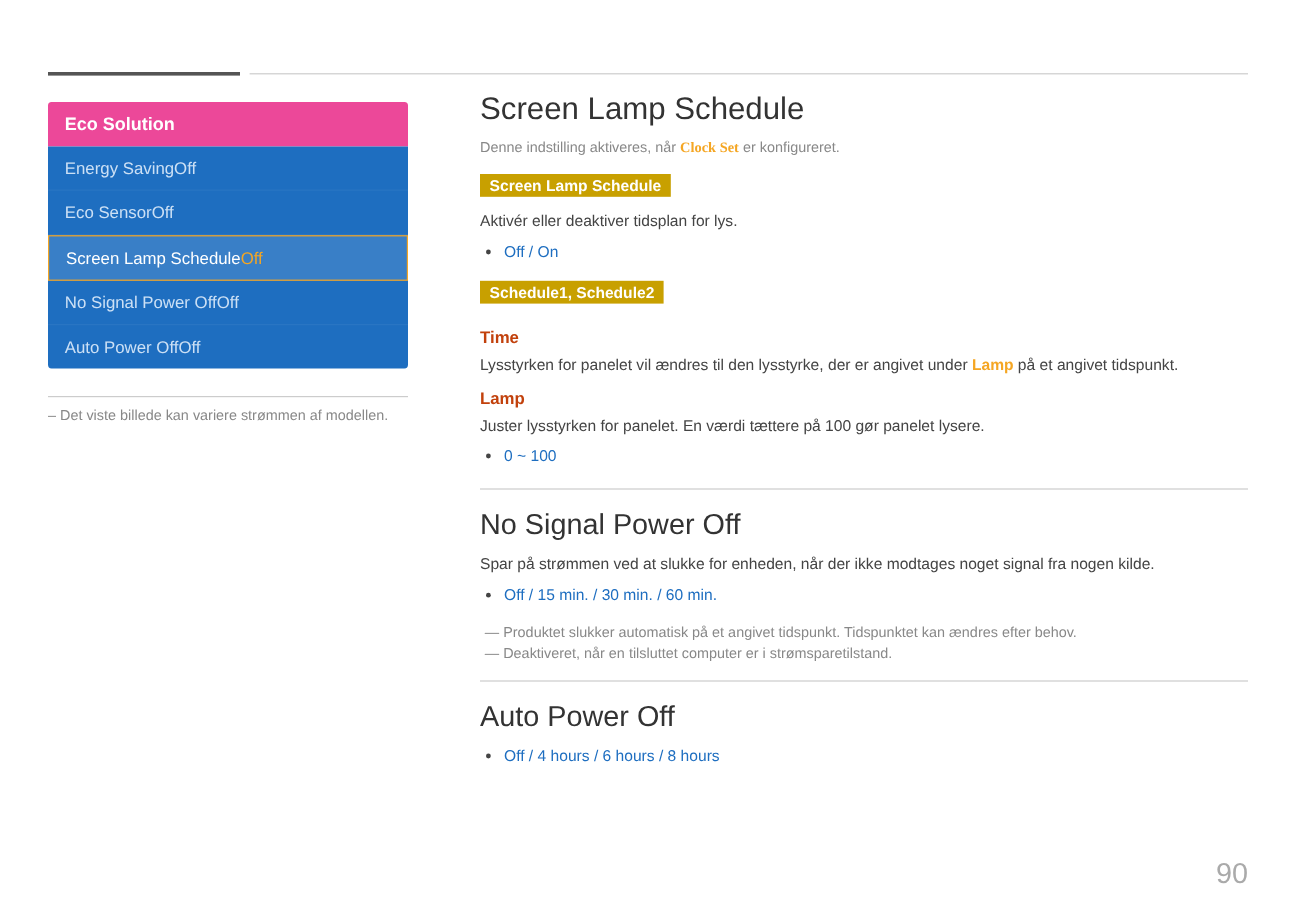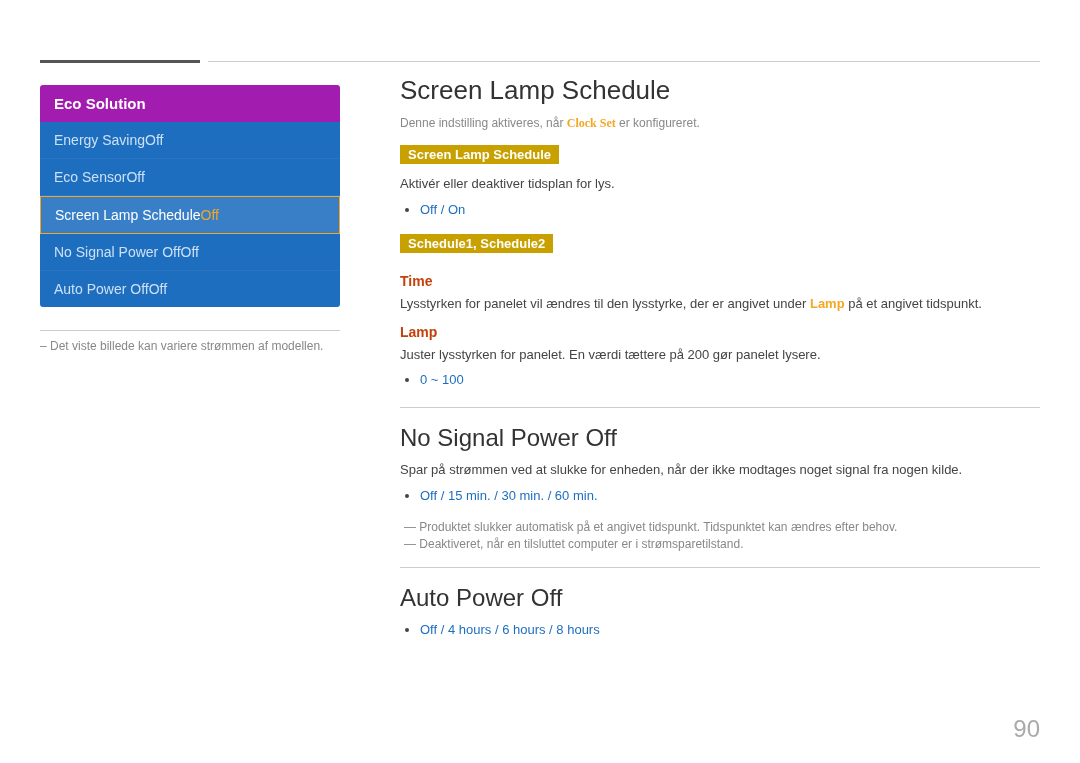--- a/index.html
+++ b/index.html
@@ -36,21 +36,21 @@
     }
 
     
     .sidebar {
       position: absolute;
       top: 85px;
       left: 40px;
       width: 300px;
     }
     .sidebar-title {
-      background: #a21caf;
+      background: #ec4899;
       color: #fff;
       font-size: 15px;
       font-weight: bold;
       padding: 10px 14px;
       border-radius: 3px 3px 0 0;
     }
     .sidebar-menu {
       background: #1e6ec0;
       border-radius: 0 0 3px 3px;
       overflow: hidden;
@@ -245,21 +245,21 @@
 
   <div style="margin-top:10px;">
     <p class="subsection-title">Time</p>
     <p class="description">
       <span>Lysstyrken for panelet vil ændres til den lysstyrke, der er angivet under </span><span style="color:#f5a623;font-weight:bold;">Lamp</span><span> på et angivet tidspunkt.</span>
     </p>
   </div>
 
   <div style="margin-top:10px;">
     <p class="subsection-title">Lamp</p>
-    <p class="description">Juster lysstyrken for panelet. En værdi tættere på 200 gør panelet lysere.</p>
+    <p class="description">Juster lysstyrken for panelet. En værdi tættere på 100 gør panelet lysere.</p>
     <ul class="bullet-list">
       <li>
         <span class="options">0 ~ 100</span>
       </li>
     </ul>
   </div>
 
   <div class="section-divider"></div>
 
   

